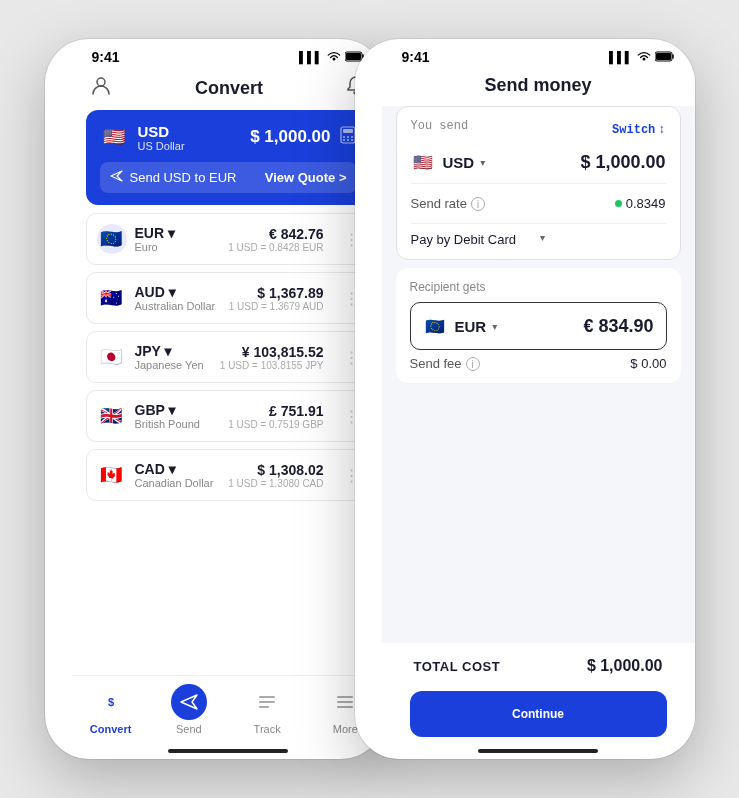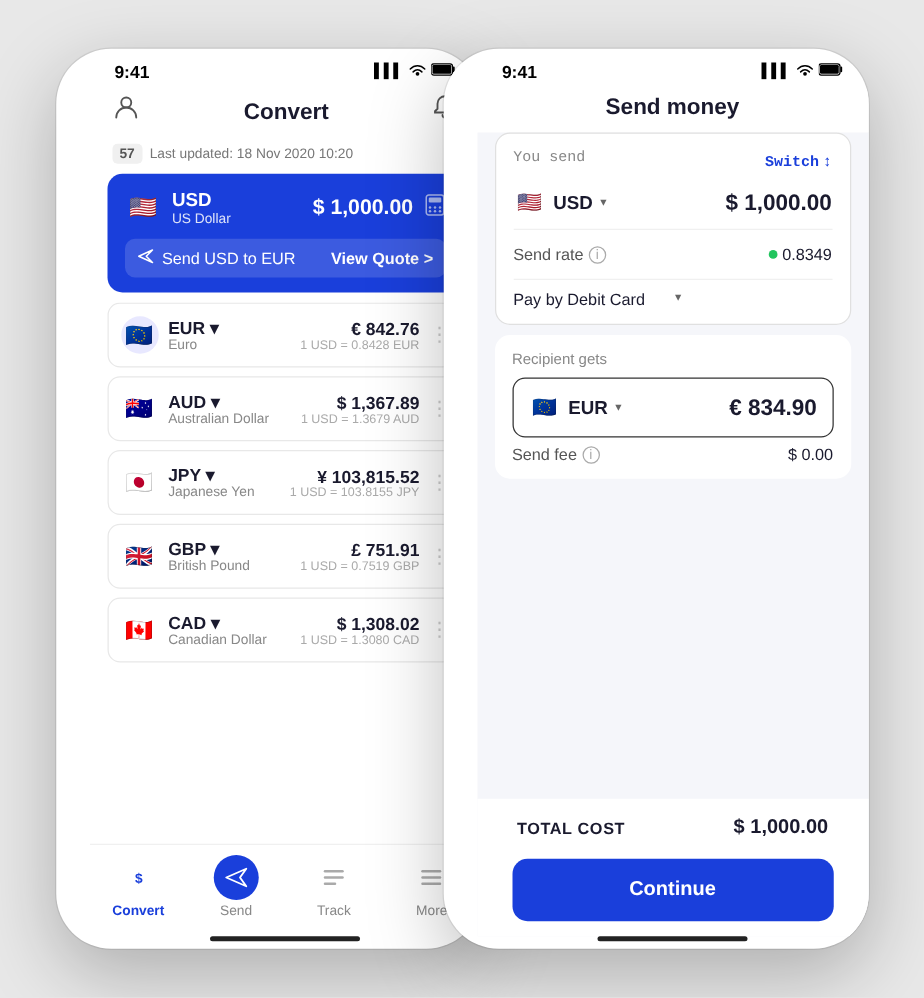--- a/index.html
+++ b/index.html
@@ -183,21 +183,21 @@
       font-size: 14px;
       color: #1a1a2e;
     }
     .item-name {
       font-size: 11px;
       color: #888;
     }
     .item-right {
       display: flex;
       align-items: center;
-      gap: 8px;
+      gap: 20px;
     }
     .item-amount-col {
       text-align: right;
     }
     .item-amount {
       font-weight: 700;
       font-size: 14px;
       color: #1a1a2e;
     }
     .item-rate {
@@ -402,21 +402,21 @@
       font-weight: 700;
       color: #1a1a2e;
     }
     .continue-btn {
       margin: 6px 14px 12px;
       background: #1a3fdb;
       color: #fff;
       border: none;
       border-radius: 12px;
       padding: 16px;
-      font-size: 16px;
+      font-size: 12px;
       font-weight: 600;
       text-align: center;
       cursor: pointer;
       width: calc(100% - 28px);
     }
     .info-icon {
       font-size: 11px;
       color: #aaa;
       border: 1px solid #aaa;
       border-radius: 50%;
@@ -469,24 +469,20 @@
       </span>
       <span class="nav-title">Convert</span>
       <span class="nav-icon">
         <svg width="20" height="22" viewBox="0 0 20 22" fill="none">
             <path d="M10 2a6 6 0 00-6 6v4l-2 2v1h16v-1l-2-2V8a6 6 0 00-6-6z" stroke="#555" stroke-width="1.5"></path>
             <path d="M8 17a2 2 0 004 0" stroke="#555" stroke-width="1.5" stroke-linecap="round"></path>
           </svg>
       </span>
     </div>
 
-    <div class="last-updated-row">
-      <span class="badge-57">57</span>
-      <span>Last updated: 18 Nov 2020 10:20</span>
-    </div>
 
     <div class="currency-card-selected">
       <div class="currency-card-top">
         <div class="currency-left">
           <div class="flag-circle">
               <span>🇺🇸</span>
             </div>
           <div>
             <div class="currency-code">USD</div>
             <div class="currency-name">US Dollar</div>

